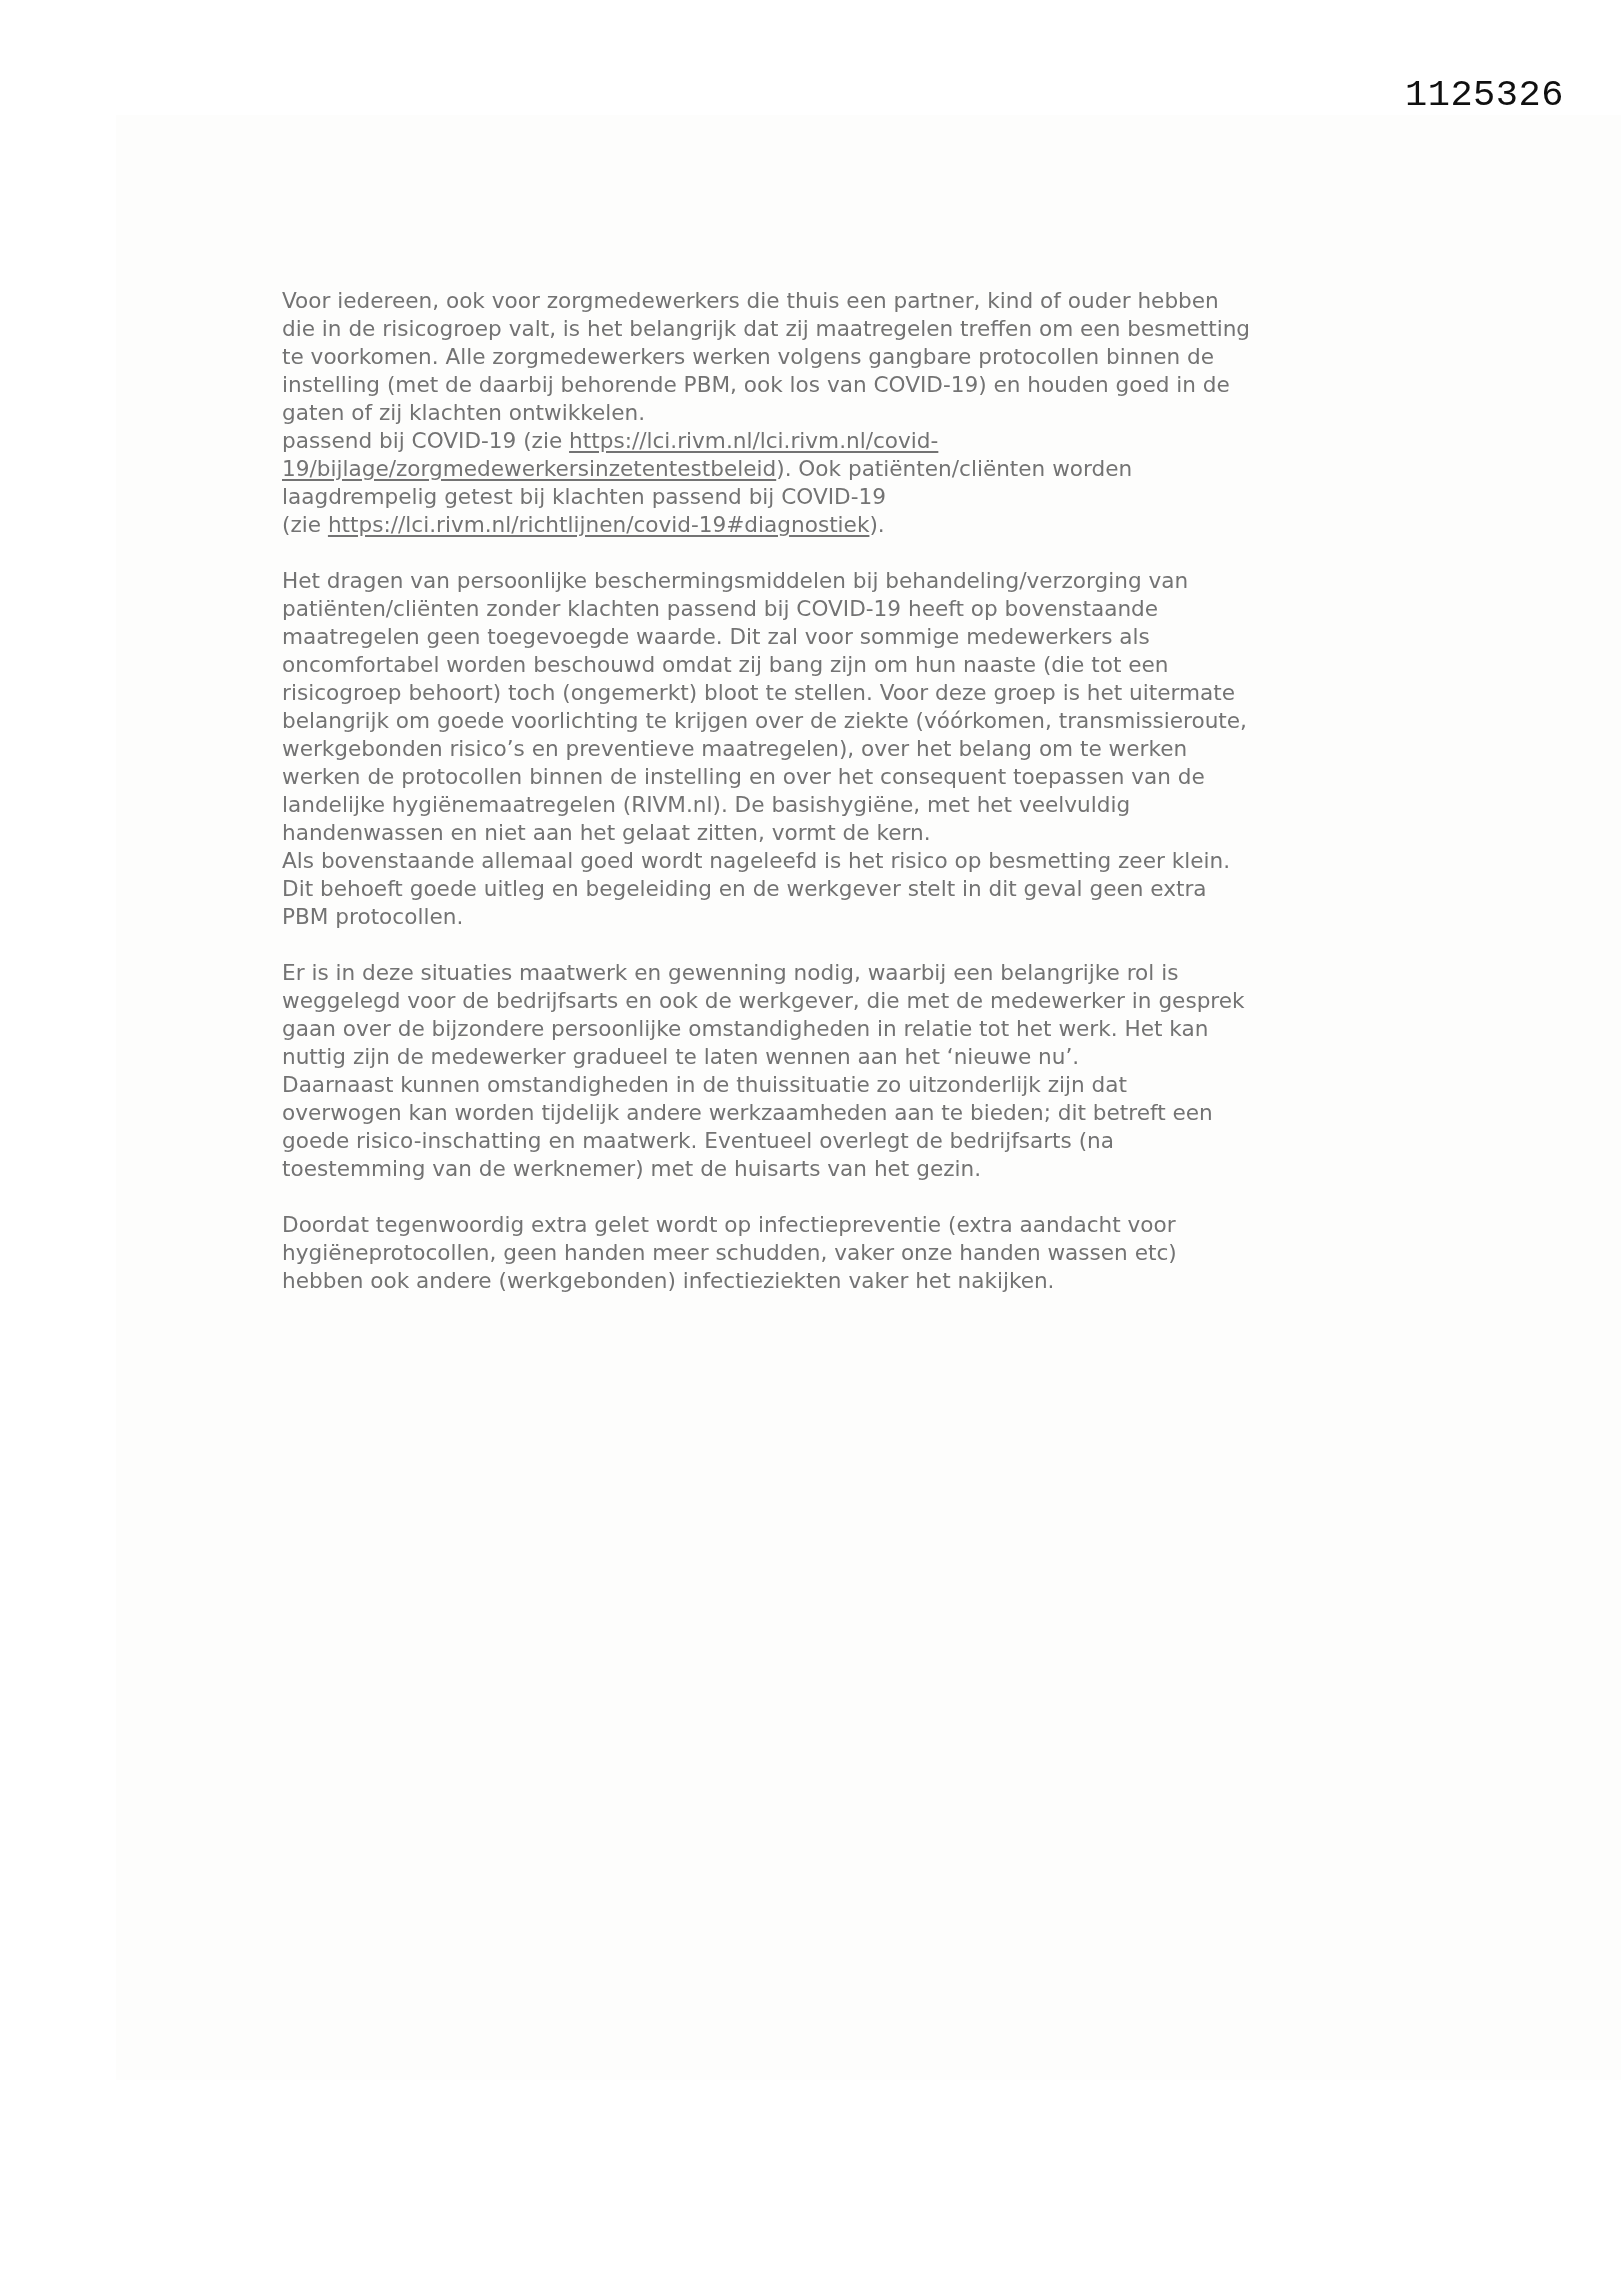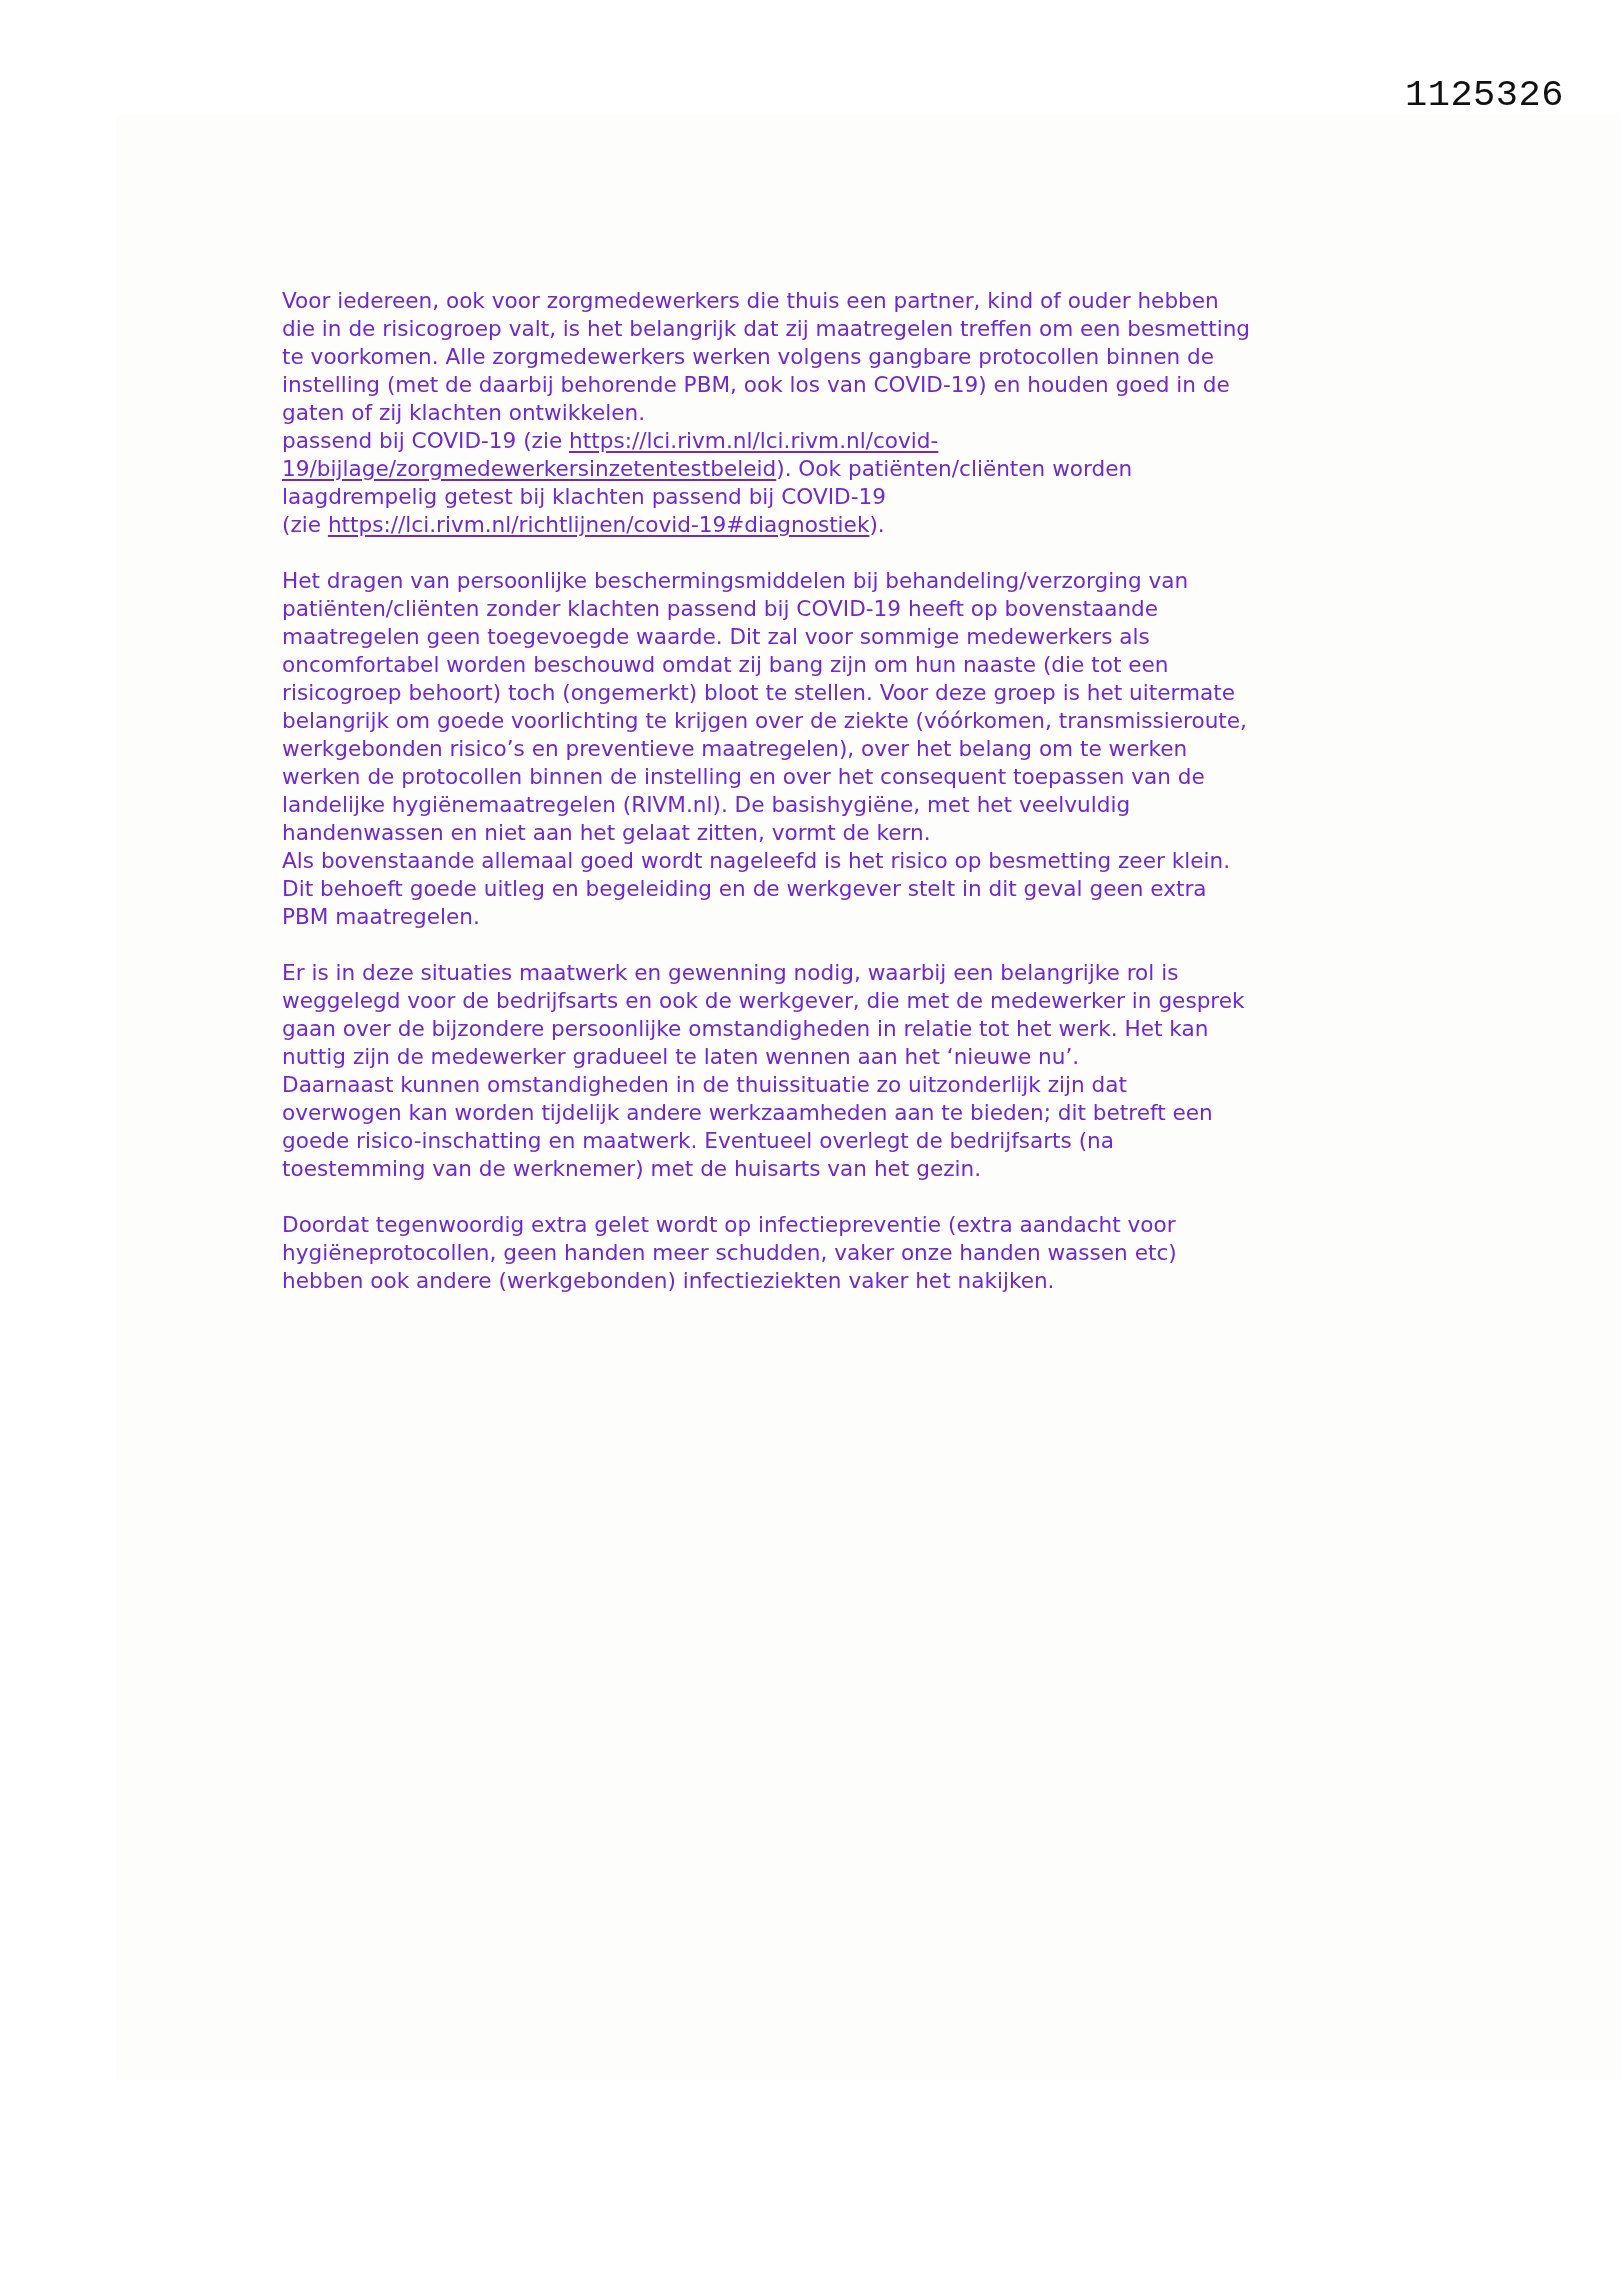--- a/index.html
+++ b/index.html
@@ -31,21 +31,21 @@
     letter-spacing: 0.5px;
     color: #101010;
   }
   .content {
     position: absolute;
     left: 282px;
     top: 287px;
     width: 1088px;
     font-size: 21.6px;
     line-height: 28px;
-    color: #6d28d9;
+    color: #737373;
   }
   .paragraph {
     margin: 0 0 28px 0;
   }
   .line {
     white-space: nowrap;
     height: 28px;
   }
   .doc-link {
     color: inherit;
@@ -79,21 +79,21 @@
       <div class="line"><span>maatregelen geen toegevoegde waarde. Dit zal voor sommige medewerkers als</span></div>
       <div class="line"><span>oncomfortabel worden beschouwd omdat zij bang zijn om hun naaste (die tot een</span></div>
       <div class="line"><span>risicogroep behoort) toch (ongemerkt) bloot te stellen. Voor deze groep is het uitermate</span></div>
       <div class="line"><span>belangrijk om goede voorlichting te krijgen over de ziekte (vóórkomen, transmissieroute,</span></div>
       <div class="line"><span>werkgebonden risico’s en preventieve maatregelen), over het belang om te werken</span></div>
       <div class="line"><span>werken de protocollen binnen de instelling en over het consequent toepassen van de</span></div>
       <div class="line"><span>landelijke hygiënemaatregelen (RIVM.nl). De basishygiëne, met het veelvuldig</span></div>
       <div class="line"><span>handenwassen en niet aan het gelaat zitten, vormt de kern.</span></div>
       <div class="line"><span>Als bovenstaande allemaal goed wordt nageleefd is het risico op besmetting zeer klein.</span></div>
       <div class="line"><span>Dit behoeft goede uitleg en begeleiding en de werkgever stelt in dit geval geen extra</span></div>
-      <div class="line"><span>PBM maatregelen.</span></div>
+      <div class="line"><span>PBM protocollen.</span></div>
     </div>
     <div class="paragraph">
       <div class="line"><span>Er is in deze situaties maatwerk en gewenning nodig, waarbij een belangrijke rol is</span></div>
       <div class="line"><span>weggelegd voor de bedrijfsarts en ook de werkgever, die met de medewerker in gesprek</span></div>
       <div class="line"><span>gaan over de bijzondere persoonlijke omstandigheden in relatie tot het werk. Het kan</span></div>
       <div class="line"><span>nuttig zijn de medewerker gradueel te laten wennen aan het ‘nieuwe nu’.</span></div>
       <div class="line"><span>Daarnaast kunnen omstandigheden in de thuissituatie zo uitzonderlijk zijn dat</span></div>
       <div class="line"><span>overwogen kan worden tijdelijk andere werkzaamheden aan te bieden; dit betreft een</span></div>
       <div class="line"><span>goede risico-inschatting en maatwerk. Eventueel overlegt de bedrijfsarts (na</span></div>
       <div class="line"><span>toestemming van de werknemer) met de huisarts van het gezin.</span></div>

